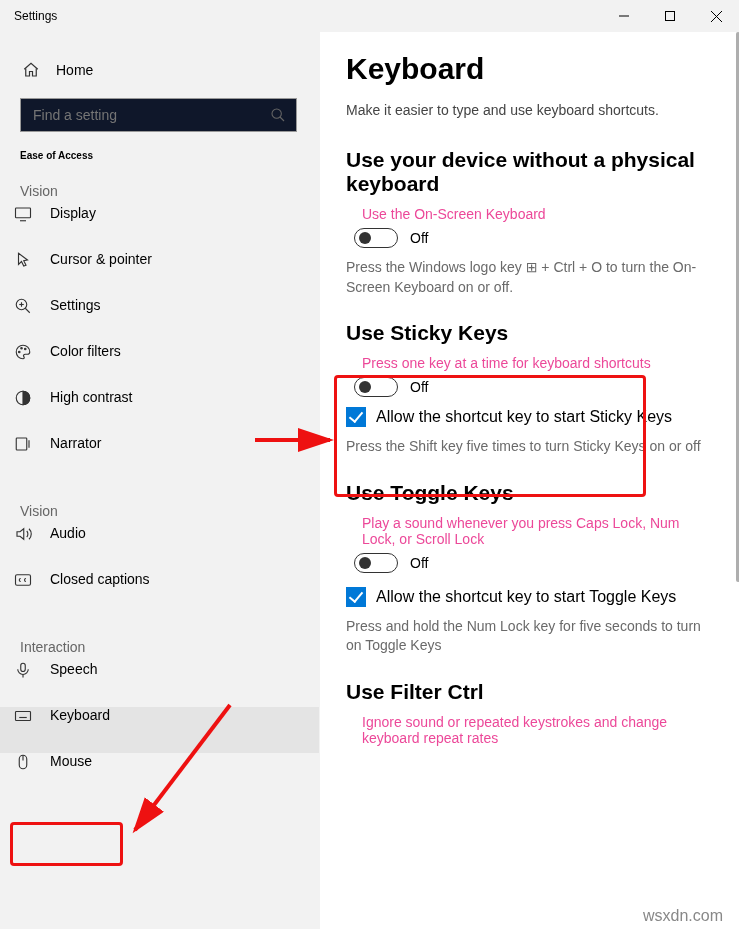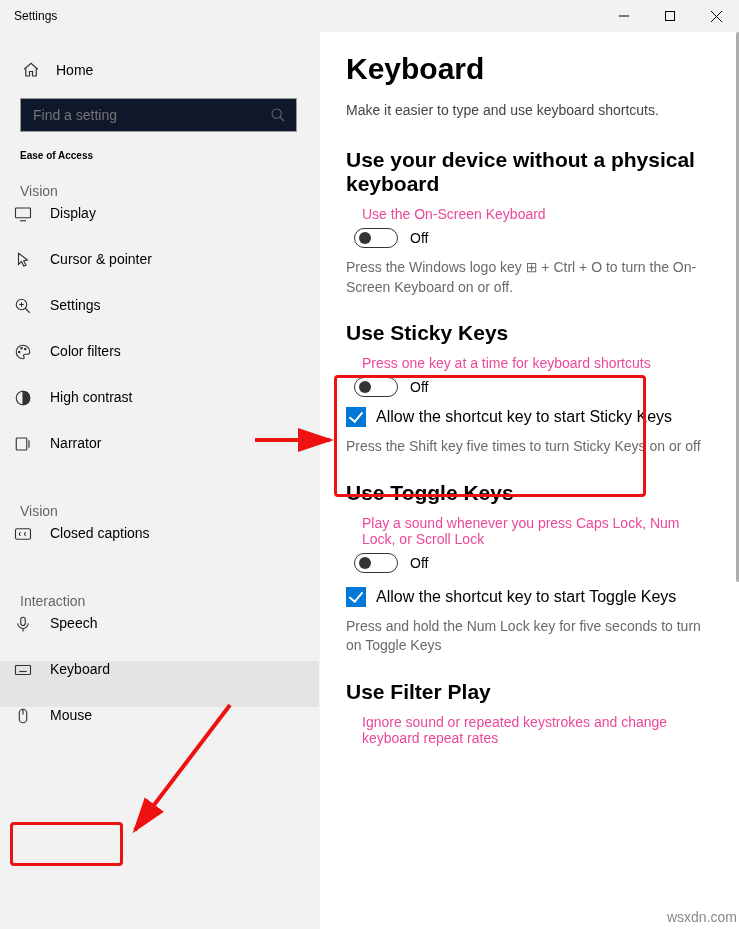--- a/index.html
+++ b/index.html
@@ -29,21 +29,21 @@
   .toggle { width:44px; height:20px; border:1px solid #333; border-radius:12px; position:relative; margin-right:12px; background:#fff;}
   .toggle .knob { position:absolute; width:12px; height:12px; border-radius:50%; background:#333; top:3px; left:4px; }
   .tstate { font-size:14px; }
   .check-row { display:flex; align-items:center; margin:4px 0; }
   .checkbox { width:20px; height:20px; background:#0078d7; display:flex; align-items:center; justify-content:center; margin-right:10px; }
   .checkbox::after { content:""; width:6px; height:11px; border:solid #fff; border-width:0 2px 2px 0; transform:rotate(40deg); margin-top:-3px;}
   .red-box { position:absolute; border:3px solid #e11; pointer-events:none; }
   .arrow { position:absolute; pointer-events:none; }
   .vscroll { position:absolute; right:0; top:32px; width:2px; height:770px; background:#fff; }
   .vscroll .bar { position:absolute; left:-1px; width:4px; top:0; height:550px; background:#aeaeae; border-radius:2px;}
-  .watermark { position:absolute; right:2px; bottom:4px; font-size:14px; color:#888; }
+  .watermark { position:absolute; right:16px; bottom:4px; font-size:16px; color:#888; }
 </style>
 </head>
 <body>
 
 <div class="window">
   <div class="titlebar">
     <span class="title">Settings</span>
     <div class="caption">
         <svg width="10" height="10">
           <line x1="0" y1="5" x2="10" y2="5" stroke="#000" stroke-width="1"></line>
@@ -123,20 +123,28 @@
           <svg class="ic" viewBox="0 0 24 24" fill="none" stroke="#333" stroke-width="1.5">
             <rect x="3" y="4" width="14" height="16" rx="1"></rect>
             <path d="M20 7v10"></path>
           </svg>
           <span>Narrator</span>
         </div>
 
       <div class="group">Vision</div>
       <div class="item">
           <svg class="ic" viewBox="0 0 24 24" fill="none" stroke="#333" stroke-width="1.5">
+            <path d="M4 9v6h4l5 4V5L8 9H4z"></path>
+            <path d="M17 8c2 2 2 6 0 8"></path>
+            <path d="M20 5c4 4 4 10 0 14"></path>
+          </svg>
+          <span>Audio</span>
+        </div>
+      <div class="item">
+          <svg class="ic" viewBox="0 0 24 24" fill="none" stroke="#333" stroke-width="1.5">
             <rect x="2" y="5" width="20" height="14" rx="2"></rect>
             <path d="M9 10a2 2 0 1 0 0 4"></path>
             <path d="M16 10a2 2 0 1 0 0 4"></path>
           </svg>
           <span>Closed captions</span>
         </div>
 
       <div class="group">Interaction</div>
       <div class="item">
           <svg class="ic" viewBox="0 0 24 24" fill="none" stroke="#333" stroke-width="1.5">
@@ -201,21 +209,21 @@
             <div class="knob"></div>
           </div>
         <span class="tstate">Off</span>
       </div>
       <div class="check-row" style="margin-top:14px">
         <div class="checkbox"></div>
         <span>Allow the shortcut key to start Toggle Keys</span>
       </div>
       <p class="hint">Press and hold the Num Lock key for five seconds to turn on Toggle Keys</p>
 
-      <h2>Use Filter Play</h2>
+      <h2>Use Filter Ctrl</h2>
       <p class="sub" style="max-width:360px">Ignore sound or repeated keystrokes and change keyboard repeat rates</p>
     </div>
   </div>
 </div>
 
 <div class="vscroll">
     <div class="bar"></div>
   </div>
 
 <div class="red-box" style="left:334px; top:375px; width:312px; height:122px; border-radius:4px;"></div>

